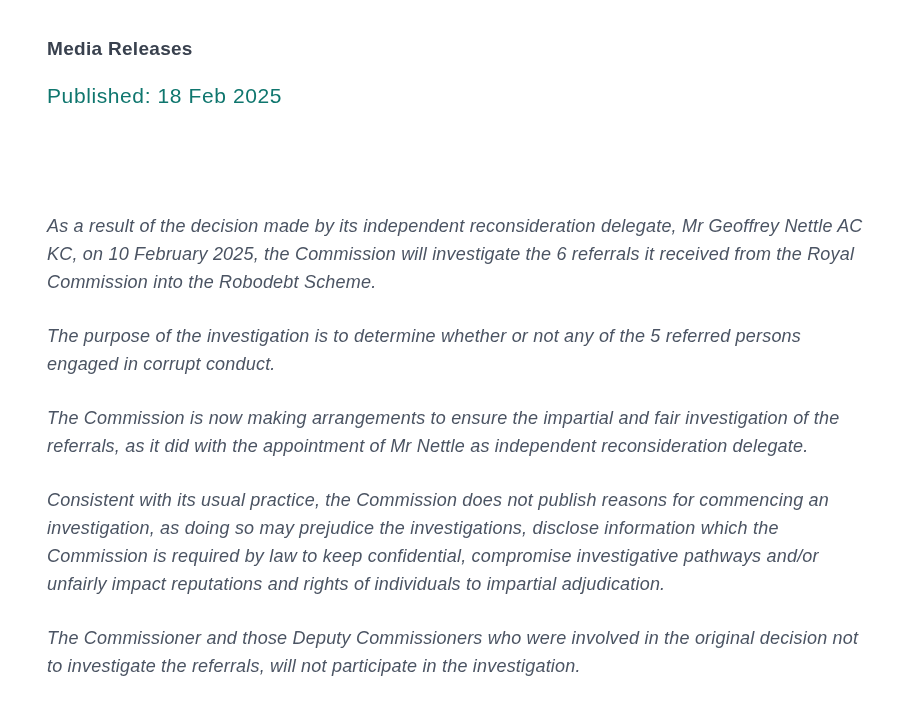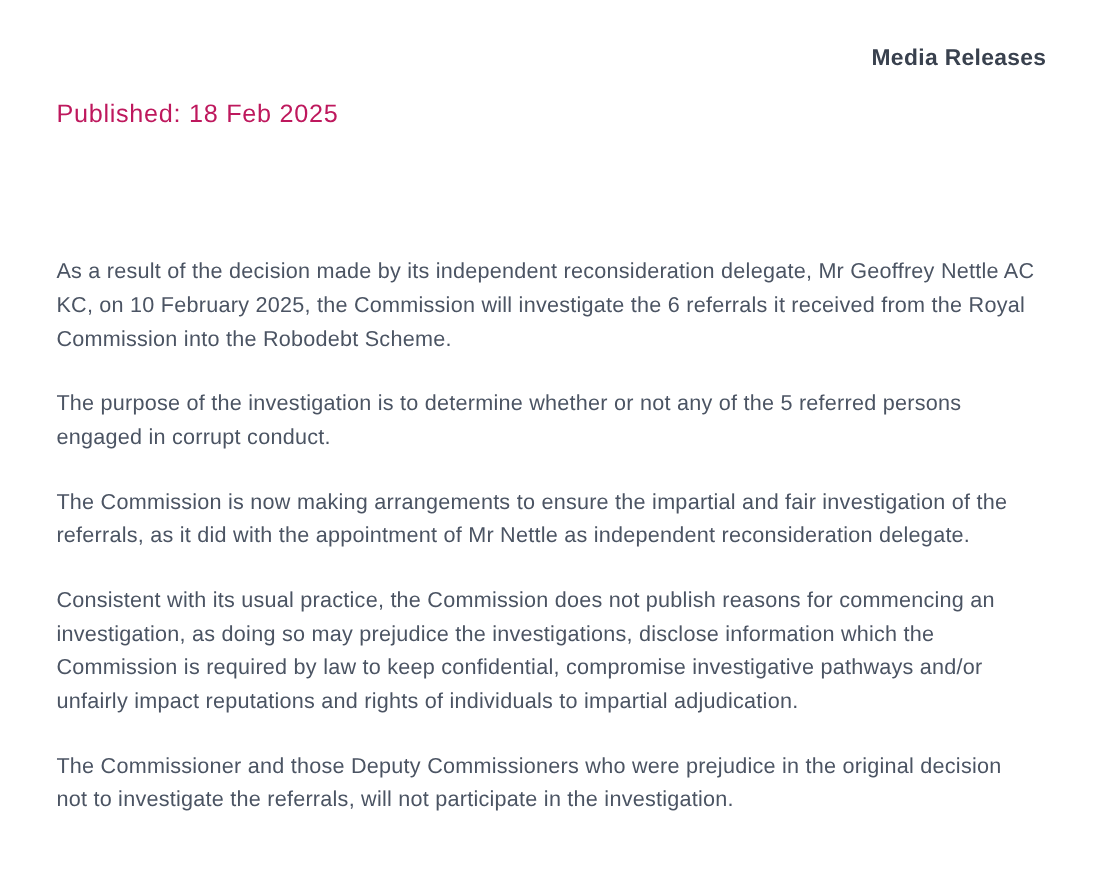--- a/index.html
+++ b/index.html
@@ -21,33 +21,33 @@
     padding: 36px 47px 0 47px;
     background: #ffffff;
   }
   .category-heading {
     margin: 0;
     font-size: 19px;
     font-weight: 700;
     line-height: 26px;
     letter-spacing: 0.3px;
     color: #39414e;
-    text-align: right;
   }
   .published-line {
     margin: 19px 0 0 0;
     font-size: 21px;
     font-weight: 400;
     line-height: 30px;
     letter-spacing: 0.6px;
-    color: #be185d;
+    color: #0f766e;
   }
   .article-body {
     margin-top: 101px;
     max-width: 816px;
+    font-style: italic;
   }
   .article-body p {
     margin: 0 0 26px 0;
     font-size: 18px;
     font-weight: 400;
     line-height: 28px;
     letter-spacing: 0.2px;
     color: #4b5463;
   }
 </style>
@@ -55,15 +55,15 @@
 <body>
 
 <div class="page">
   <h2 class="category-heading">Media Releases</h2>
   <div class="published-line">Published: 18 Feb 2025</div>
   <div class="article-body">
       <p>As a result of the decision made by its independent reconsideration delegate, Mr Geoffrey Nettle AC KC, on 10 February 2025, the Commission will investigate the 6 referrals it received from the Royal Commission into the Robodebt Scheme.</p>
       <p>The purpose of the investigation is to determine whether or not any of the 5 referred persons engaged in corrupt conduct.</p>
       <p>The Commission is now making arrangements to ensure the impartial and fair investigation of the referrals, as it did with the appointment of Mr Nettle as independent reconsideration delegate.</p>
       <p>Consistent with its usual practice, the Commission does not publish reasons for commencing an investigation, as doing so may prejudice the investigations, disclose information which the Commission is required by law to keep confidential, compromise investigative pathways and/or unfairly impact reputations and rights of individuals to impartial adjudication.</p>
-      <p>The Commissioner and those Deputy Commissioners who were prejudice in the original decision not to investigate the referrals, will not participate in the investigation.</p>
+      <p>The Commissioner and those Deputy Commissioners who were involved in the original decision not to investigate the referrals, will not participate in the investigation.</p>
     </div>
 </div>
 
 </body></html>

